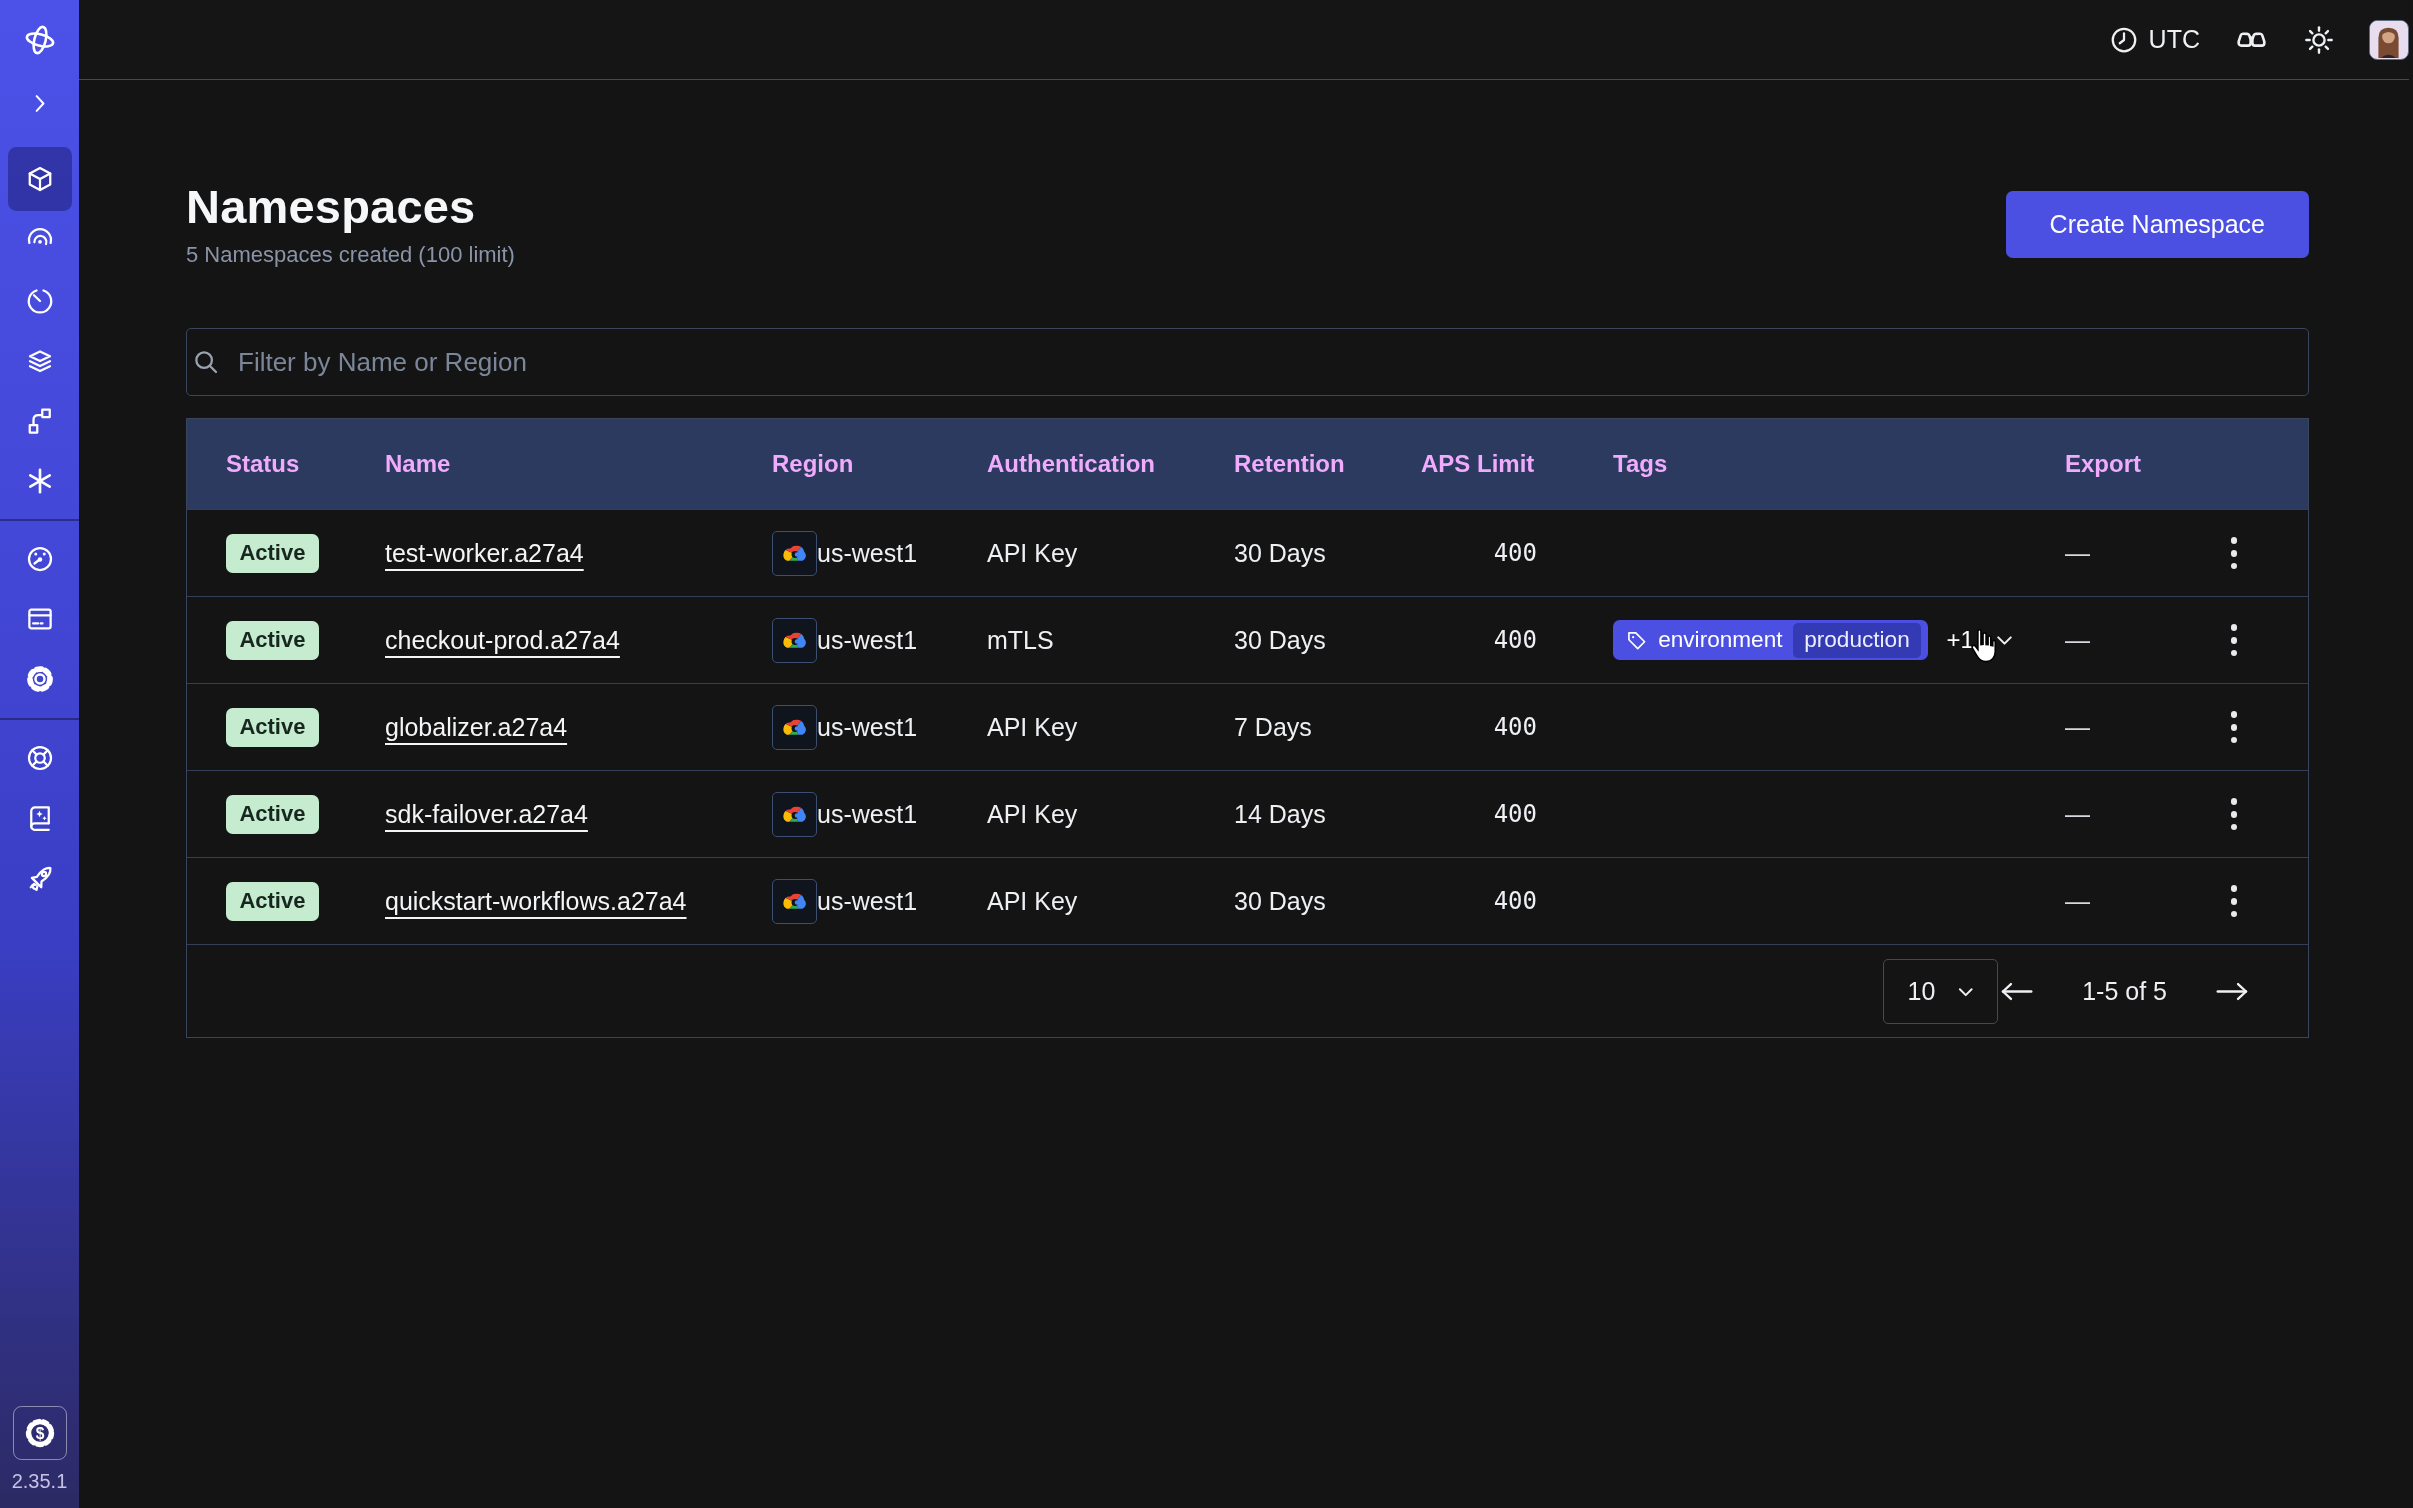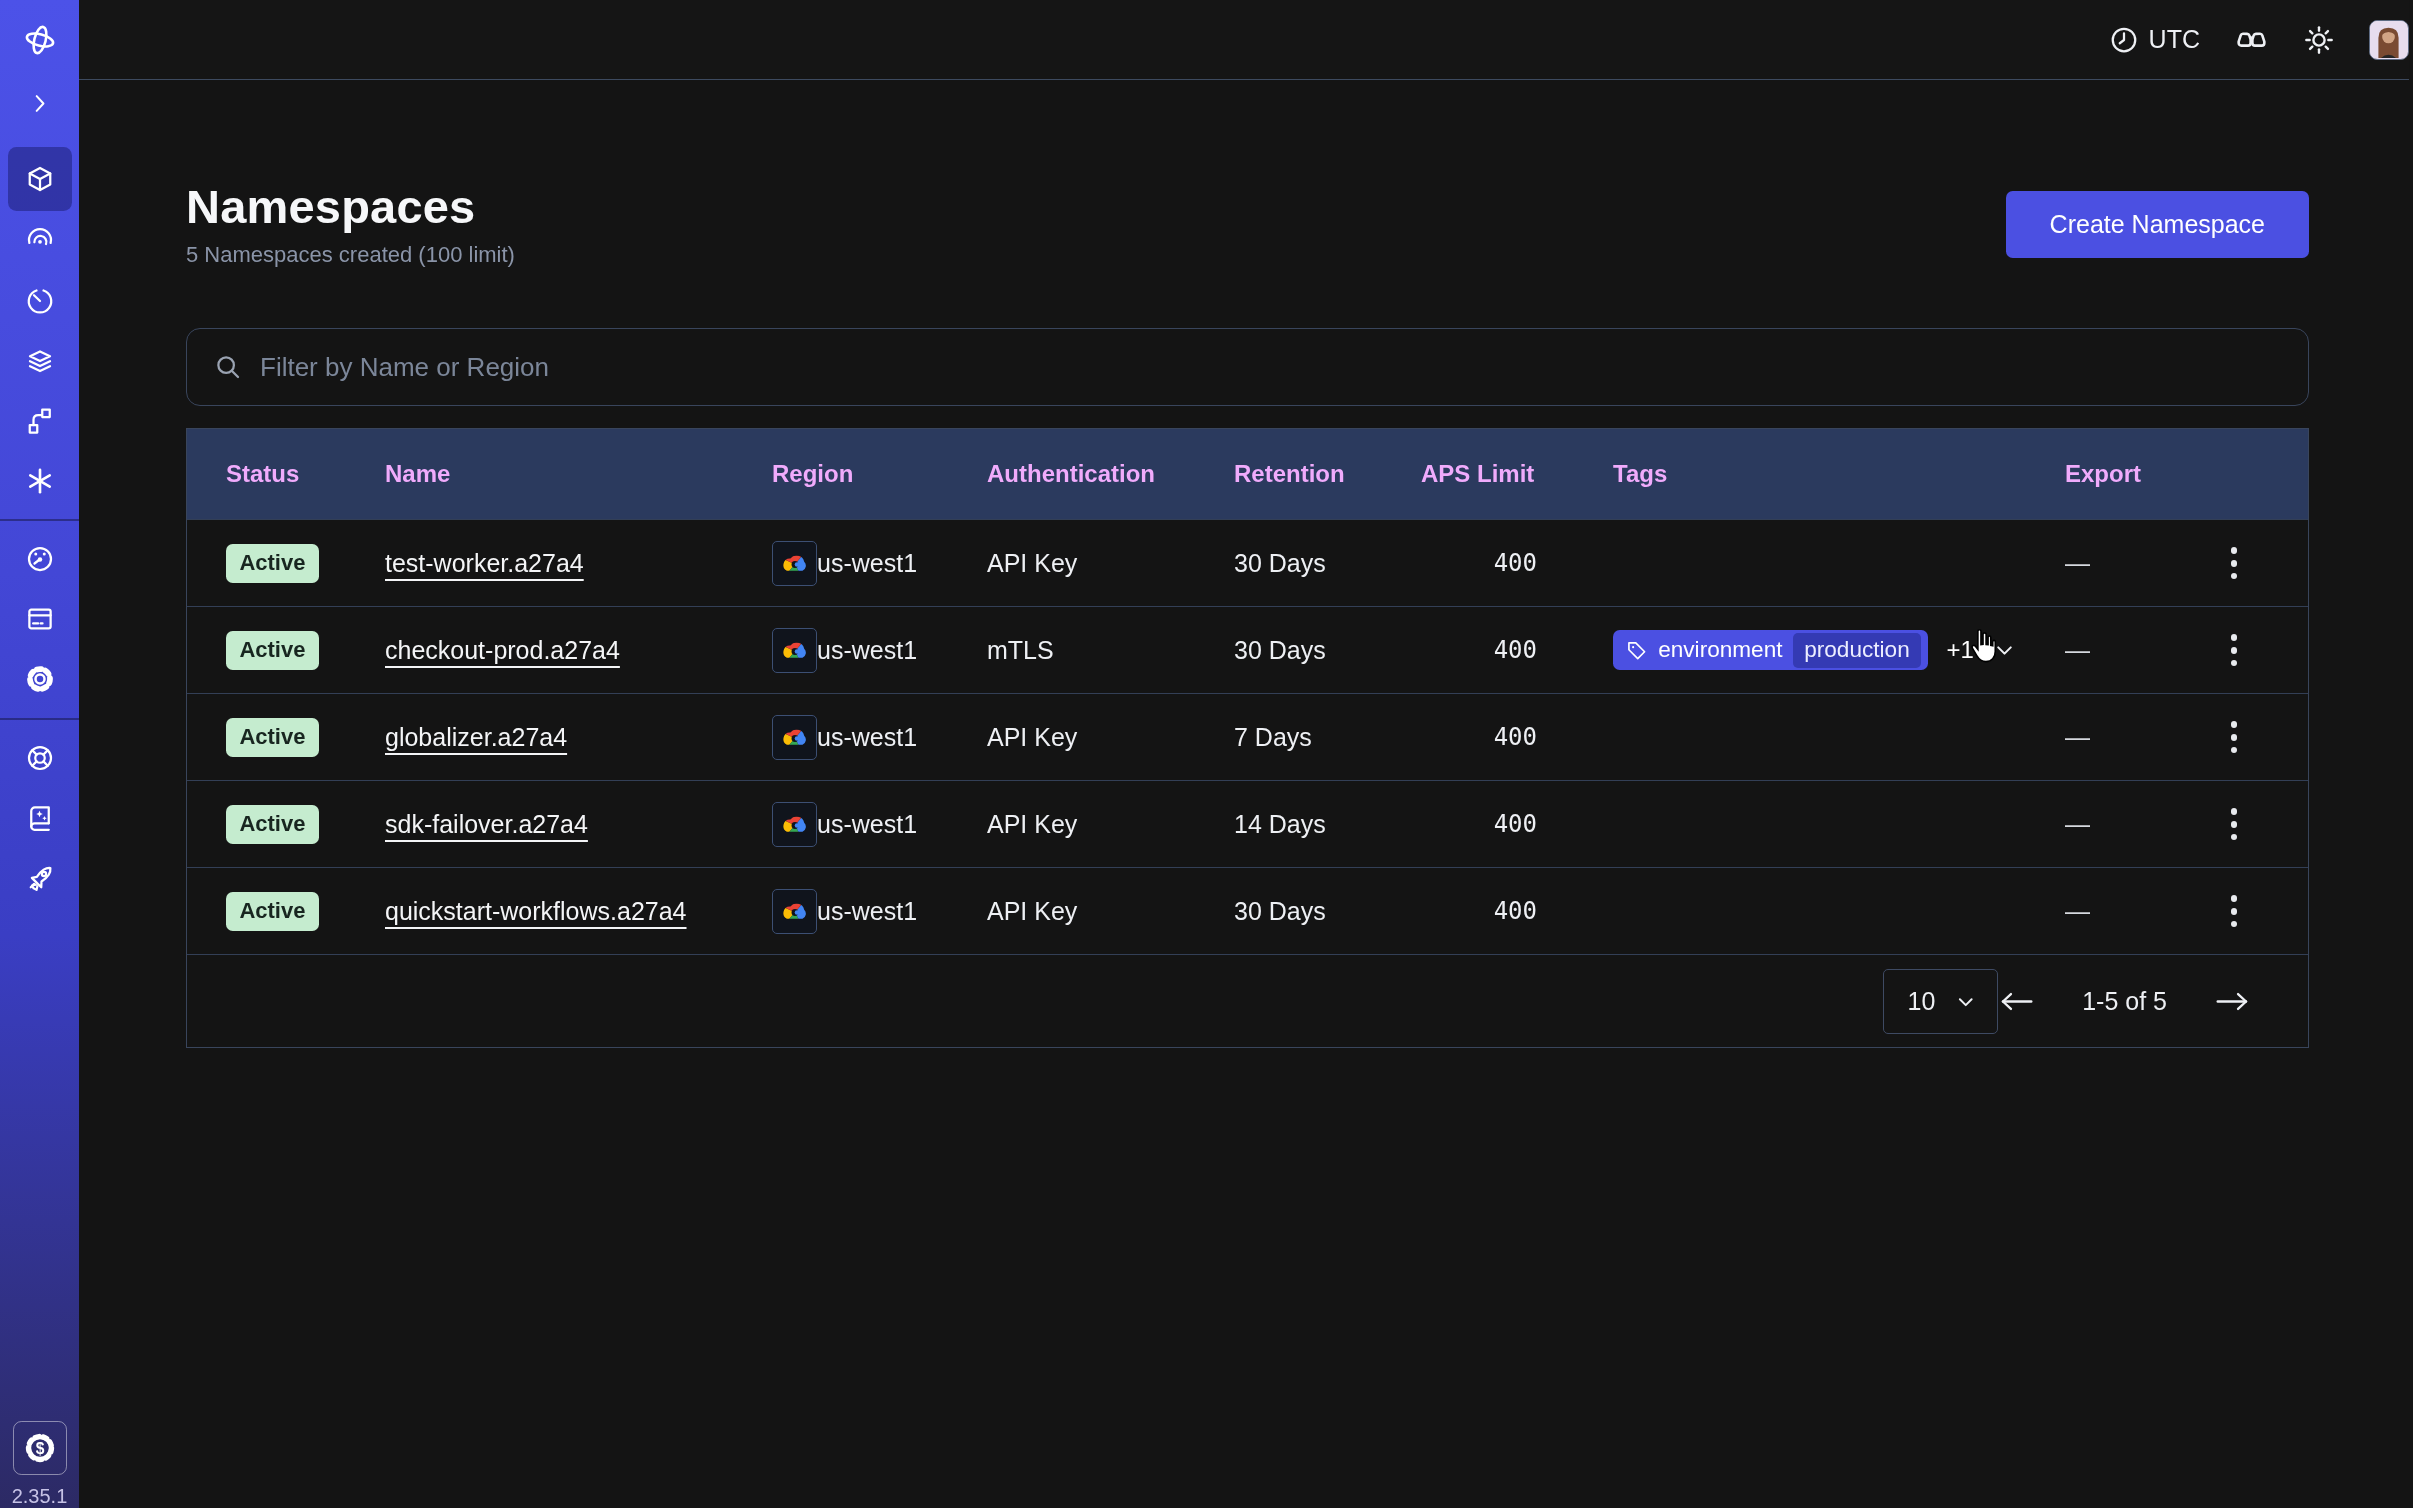--- a/index.html
+++ b/index.html
@@ -23,41 +23,41 @@
     display:flex;flex-direction:column;align-items:center;z-index:5}
   .sb-logo{height:80px;display:flex;align-items:center;justify-content:center;width:100%}
   .sb-item{width:64px;height:60px;display:flex;align-items:center;justify-content:center;border-radius:8.4px;cursor:pointer}
   .sb-item.expander{height:47px}
   .sb-item.first{margin-top:20px;height:64px}
   .sb-item.active{background:rgba(10,10,70,0.38)}
   .sb-divider{width:79px;height:1.7px;background:rgba(0,0,0,0.35);margin:8.4px 0}
   .sb-spacer{flex:1}
   .sb-badge-box{width:54px;height:54px;border:1.7px solid rgba(255,255,255,0.45);border-radius:8.4px;
     display:flex;align-items:center;justify-content:center;margin-bottom:10px;cursor:pointer}
-  .sb-version{font-size:20px;color:#c6c2e6;}
+  .sb-version{font-size:20px;color:#c6c2e6;margin-bottom:15px}
   .sb-ic{stroke:#ffffff;fill:none;stroke-width:1.8;stroke-linecap:round;stroke-linejoin:round}
 
   
   .topbar{position:absolute;left:79px;top:0;right:4px;height:80px;background:#151515;
     border-bottom:1.7px solid #3d4a5f;display:flex;align-items:center;justify-content:flex-end;gap:34px;}
   .tb-ic{stroke:#eef0f4;fill:none;stroke-width:1.8;stroke-linecap:round;stroke-linejoin:round}
   .tz{display:flex;align-items:center;gap:10px;font-size:25px;font-weight:500;cursor:pointer}
   .tb-btn{background:none;border:none;display:flex;align-items:center;cursor:pointer}
   .avatar{width:40px;height:40px;border-radius:8.4px;border:1.7px solid #5d6b83;overflow:hidden;cursor:pointer;background:#e7ddee}
 
   
   .main{position:absolute;left:79px;top:80px;right:0;bottom:0;padding:99px 104px 0 107px}
   .page-head{display:flex;justify-content:space-between;align-items:flex-start}
   h1{font-size:47px;font-weight:600;letter-spacing:0.2px;color:#f6f7f9}
   .subtitle{font-size:22px;color:var(--muted);margin-top:8.4px}
   .primary-btn{background:var(--accent);color:#fff;border:none;border-radius:6.7px;
     font-family:inherit;font-size:25px;font-weight:500;padding:0 44px;height:67px;margin-top:11.7px;cursor:pointer}
 
-  .search{margin-top:60px;height:78px;border:1.7px solid var(--panel-line);border-radius:14px;
-    display:flex;align-items:center;gap:17px;padding-left:26px}
+  .search{margin-top:60px;height:68px;border:1.7px solid var(--panel-line);border-radius:5px;
+    display:flex;align-items:center;gap:17px;padding-left:4px}
   .search input{flex:1;background:transparent;border:none;outline:none;color:#e8ebf0;
     font-family:inherit;font-size:26px;height:100%;padding-right:20px}
   .search input::placeholder{color:#7b8699}
 
   
   .table{margin-top:22px;border:1.7px solid var(--panel-line)}
   .tr{display:grid;grid-template-columns:159px 387px 215px 247px 187px 116px 491px 134px 144px;
     align-items:center;padding-left:39px}
   .thead{background:var(--header-navy);height:90px;font-size:24px;font-weight:700;color:#f0abfc}
   .trow{height:87px;border-top:1.7px solid #333f56;font-size:25px;background:var(--bg)}

